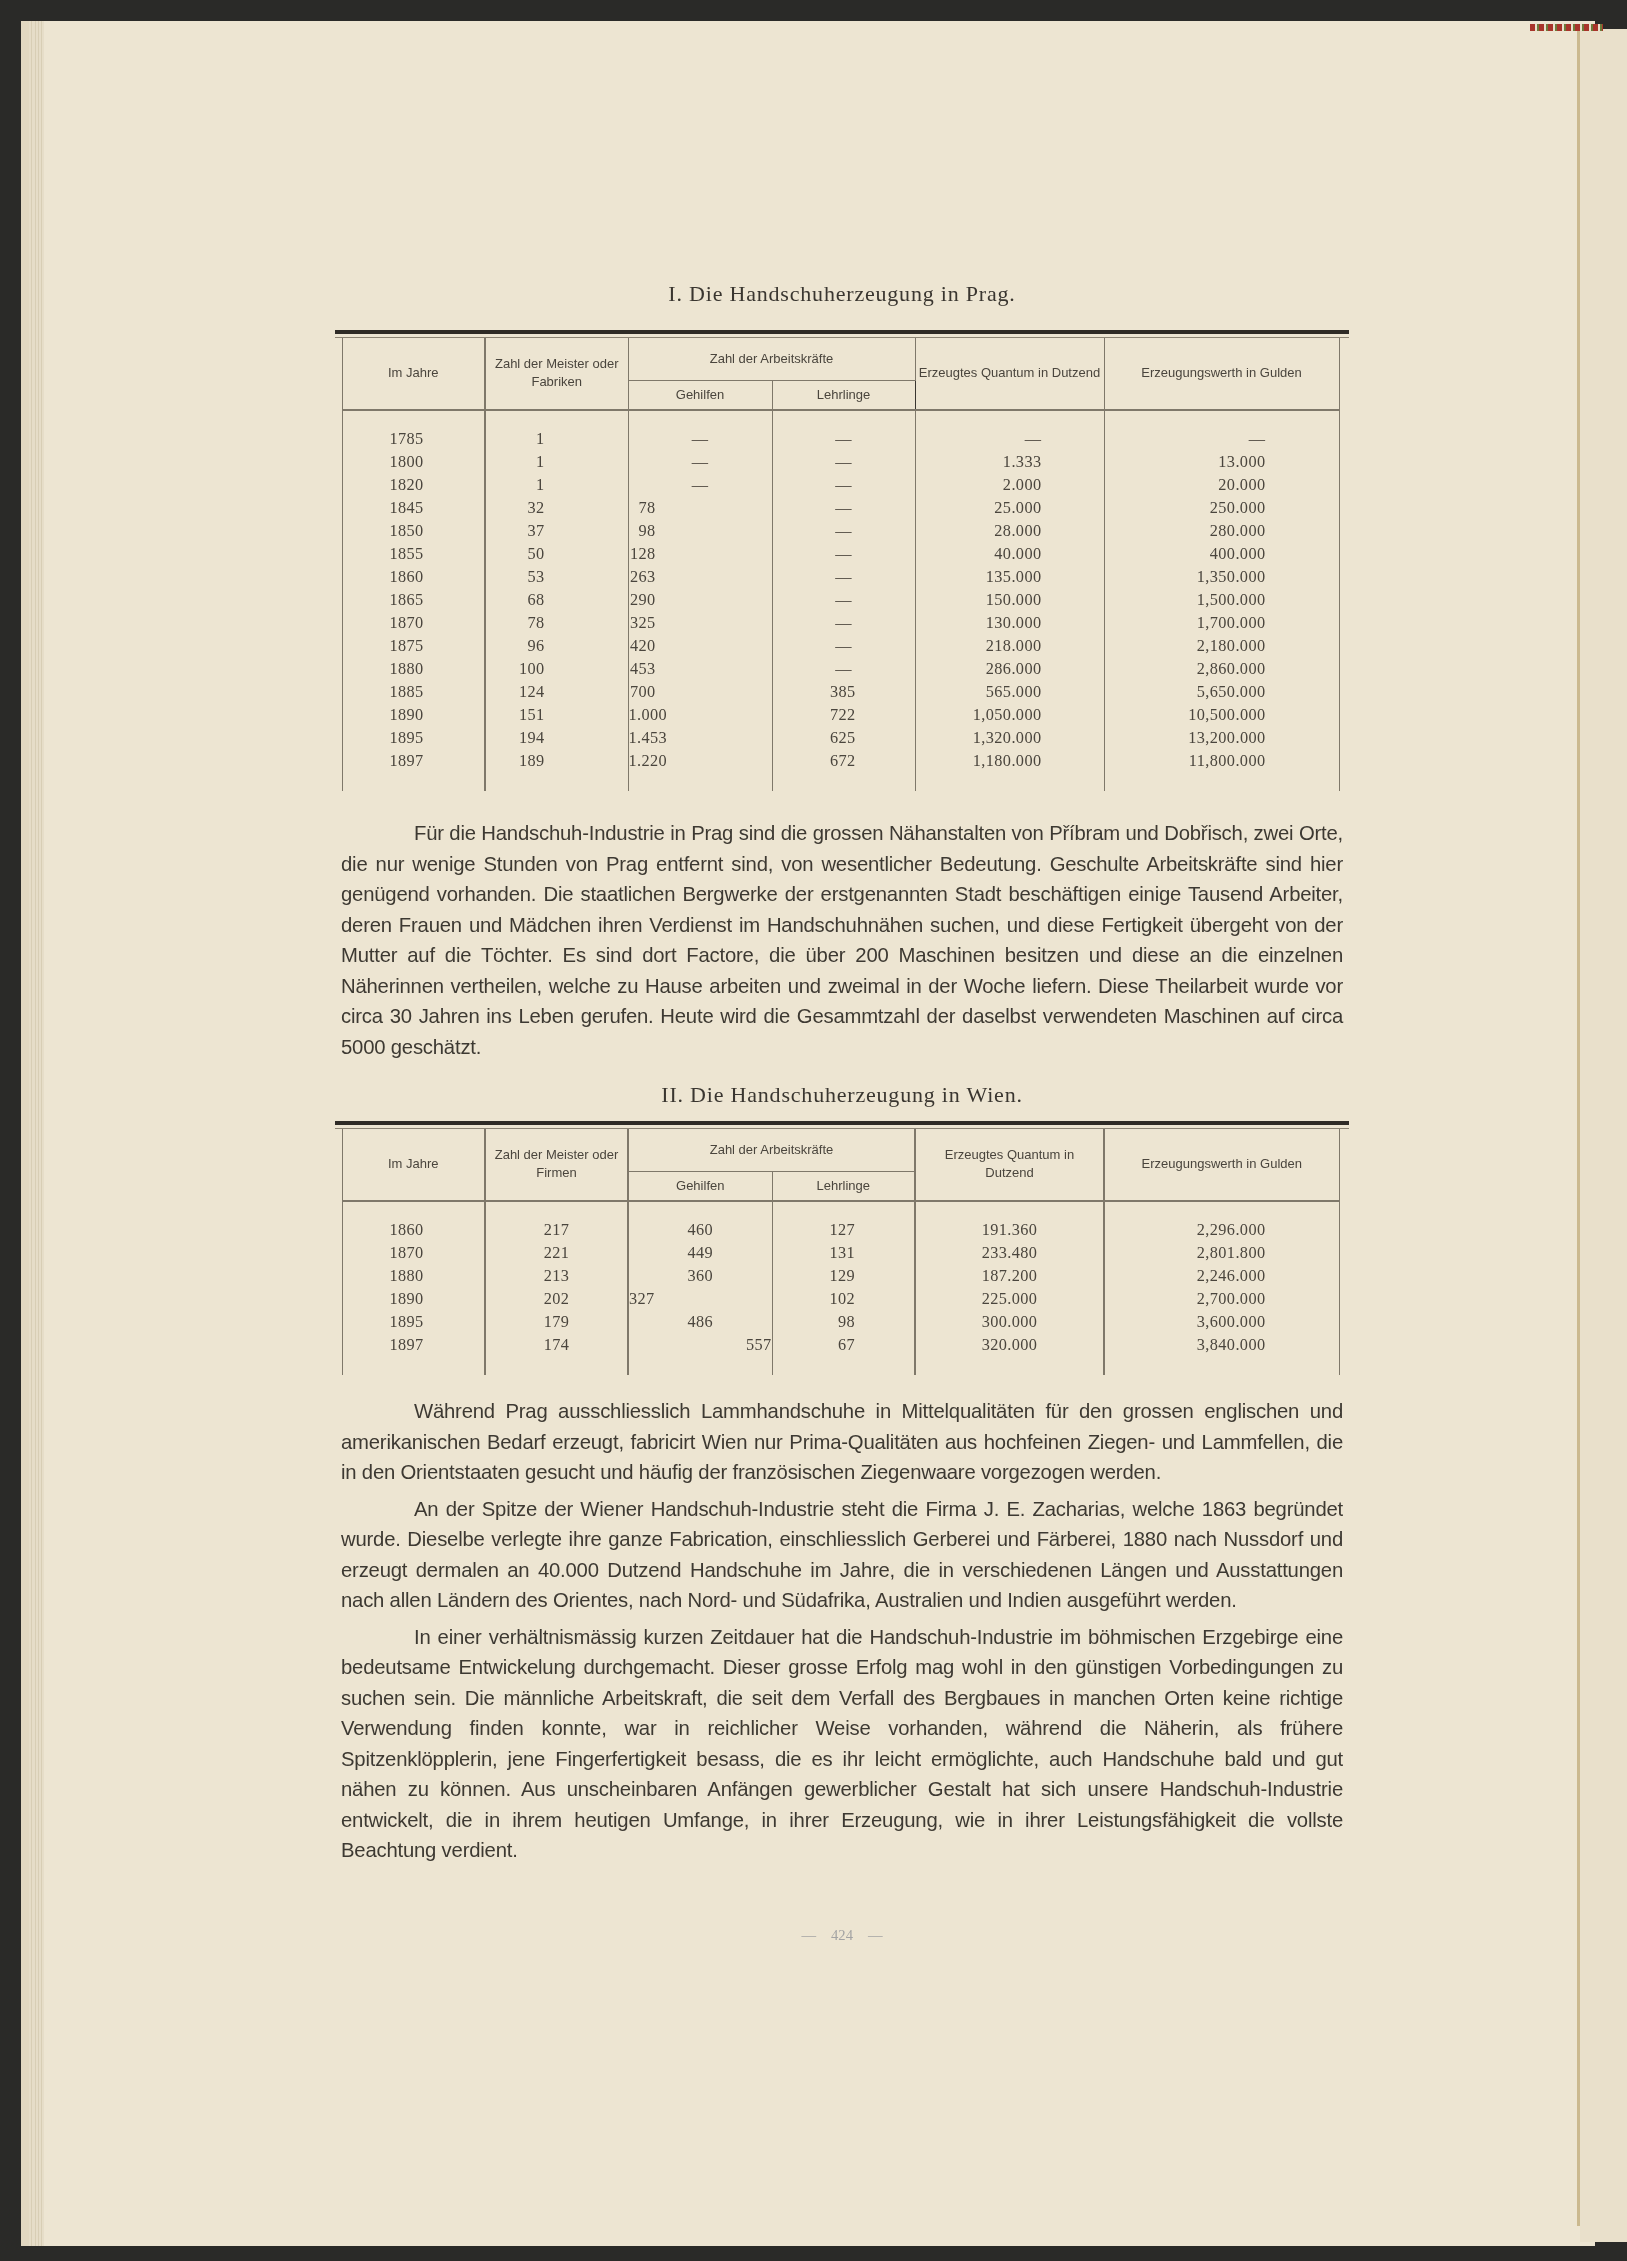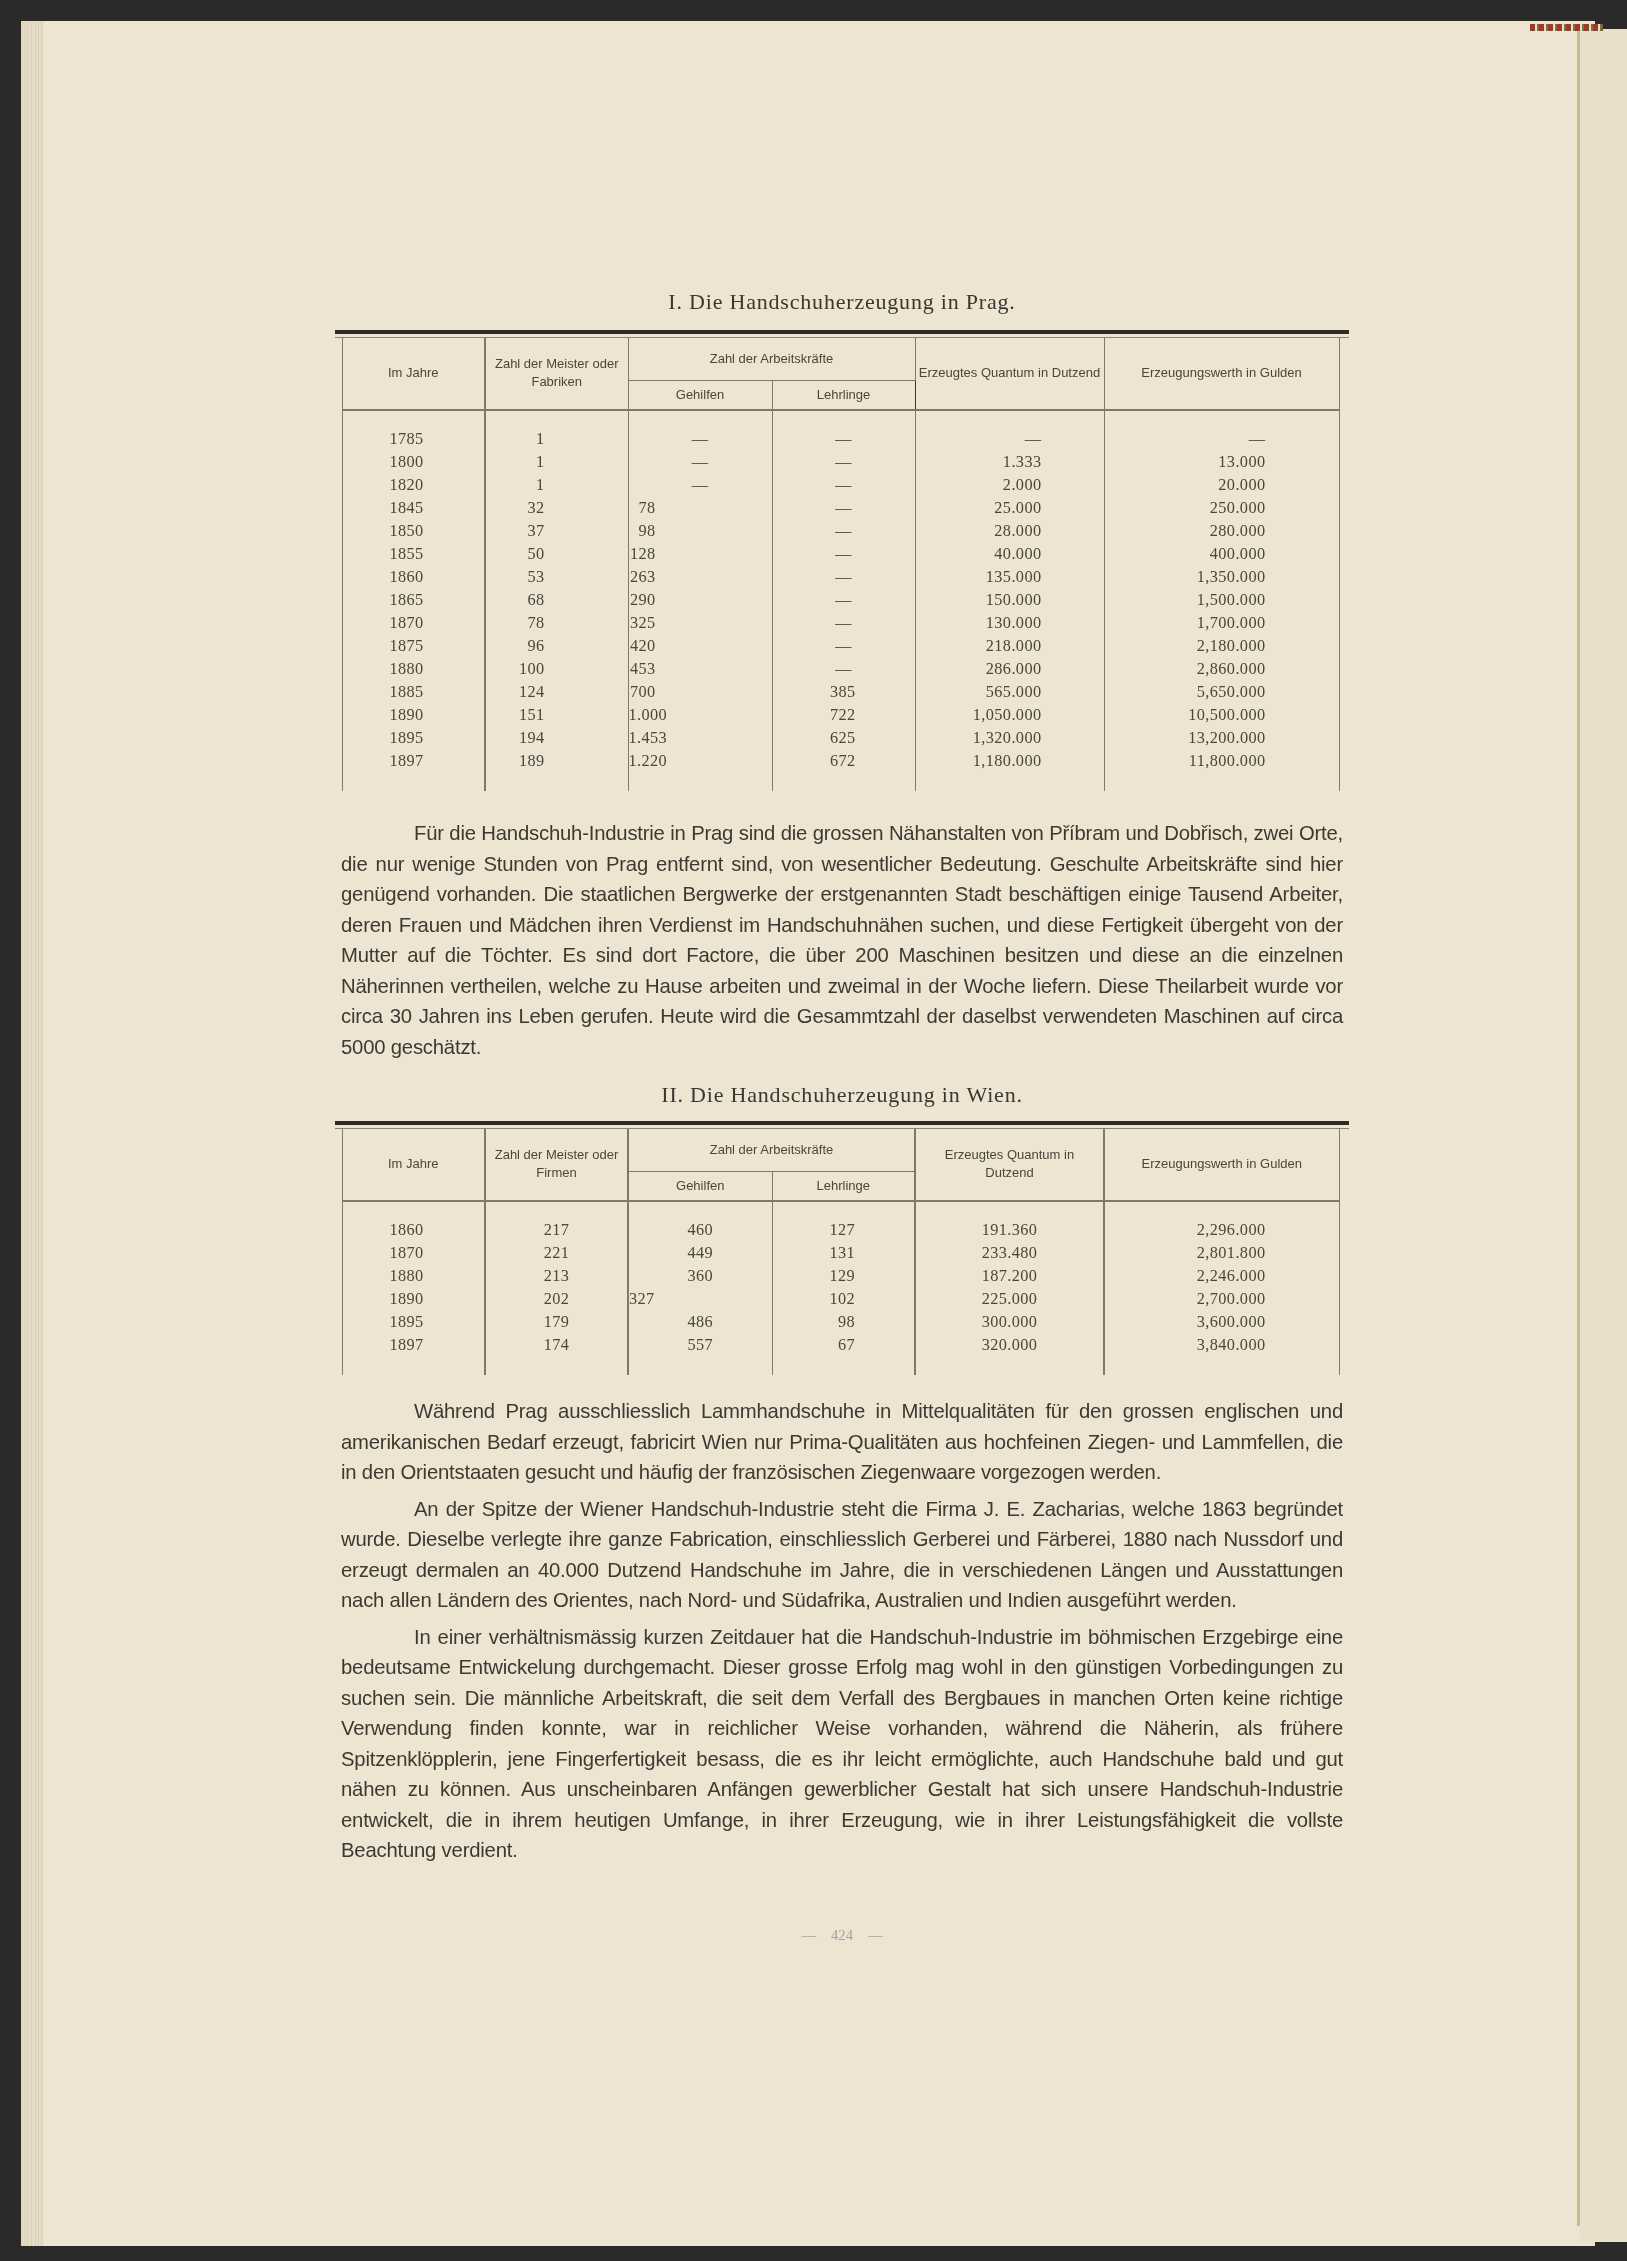--- a/index.html
+++ b/index.html
@@ -89,21 +89,21 @@
 <body>
 
 <div class="page"></div>
 <div class="page-edge"></div>
 <div class="gutter"></div>
 <div class="right-leaf"></div>
 <div class="binding-top"></div>
 
 <div class="content">
 
-  <div class="table-title" style="top:289px;">I. Die Handschuherzeugung in Prag.</div>
+  <div class="table-title" style="top:281px;">I. Die Handschuherzeugung in Prag.</div>
 
   <div class="tbl" style="top:330px;">
     <div class="topline2"></div>
     <table>
       <colgroup>
         <col style="width:143px">
           <col style="width:143px">
           <col style="width:144px">
           <col style="width:143px">
           <col style="width:189px">
@@ -338,21 +338,21 @@
             <td class="year">1895</td>
             <td class="dbl" style="text-align:center">179</td>
             <td class="dbl" style="text-align:center">486</td>
             <td class="c-lehr">98</td>
             <td class="dbl" style="text-align:center">300.000</td>
             <td class="dbl c-val">3,600.000</td>
           </tr>
         <tr>
             <td class="year">1897</td>
             <td class="dbl" style="text-align:center">174</td>
-            <td class="dbl" style="text-align:center">557</td>
+            <td class="dbl" style="">557</td>
             <td class="c-lehr">67</td>
             <td class="dbl" style="text-align:center">320.000</td>
             <td class="dbl c-val">3,840.000</td>
           </tr>
         <tr class="tail">
             <td></td>
             <td class="dbl"></td>
             <td class="dbl"></td>
             <td></td>
             <td class="dbl"></td>

